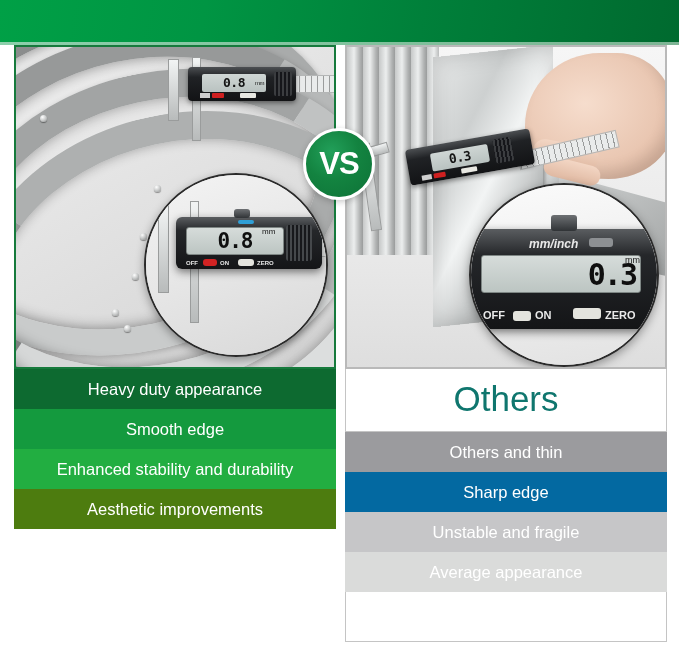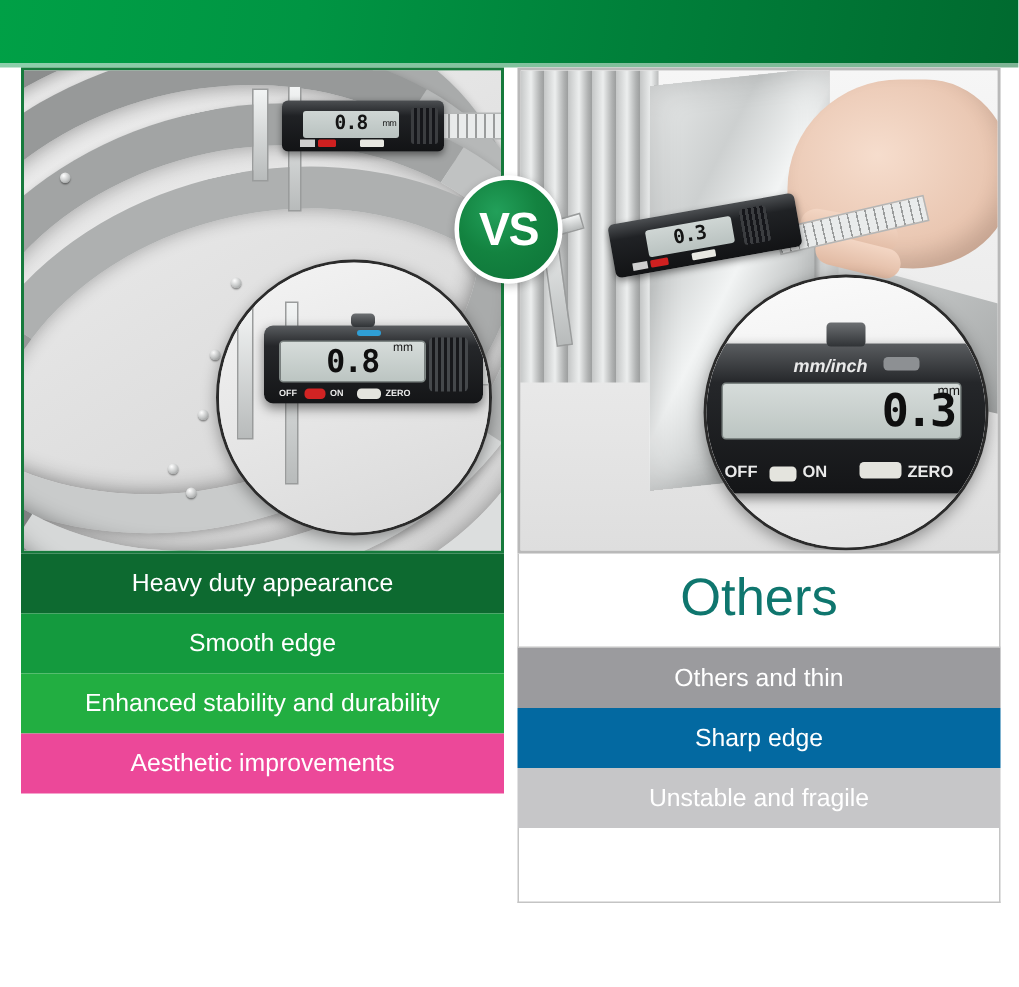--- a/index.html
+++ b/index.html
@@ -271,21 +271,21 @@
   }
   .caliper-big .thumb {
     position: absolute;
     background: linear-gradient(180deg, #6d7073, #303336);
     border-radius: 3px;
   }
 
   
   .vs-badge {
     position: absolute;
-    left: 303px; top: 117px;
+    left: 303px; top: 128px;
     width: 72px; height: 72px;
     border-radius: 50%;
     background: radial-gradient(circle at 38% 32%, #22a05a 0%, #138340 45%, #0d7237 100%);
     border: 3px solid #ffffff;
     box-sizing: border-box;
     color: #ffffff;
     font-size: 31px;
     font-weight: bold;
     line-height: 66px;
     text-align: center;
@@ -322,21 +322,21 @@
     line-height: 40px;
     text-align: center;
     color: #ffffff;
     font-size: 16.5px;
     white-space: nowrap;
     overflow: hidden;
   }
   .frow.ours-0   { background: #0d6a30; }
   .frow.ours-1   { background: #149a3e; }
   .frow.ours-2   { background: #22ae41; }
-  .frow.ours-3   { background: #ec4899; }
+  .frow.ours-3   { background: #4d7c0f; }
   .frow.others-0 { background: #9b9b9e; }
   .frow.others-1 { background: #0369a1; }
   .frow.others-2 { background: #c6c6c8; }
   .frow.others-3 { background: #dadbda; }
 
   
   .footer-cell {
     height: 50px;
     box-sizing: border-box;
     background: #ffffff;
@@ -476,18 +476,19 @@
         </div>
       </div>
     </div>
 
     <div class="title-cell title-others">Others</div>
 
     <div class="rows">
       <div class="frow others-0">Others and thin</div>
       <div class="frow others-1">Sharp edge</div>
       <div class="frow others-2">Unstable and fragile</div>
+      <div class="frow others-3">Average appearance</div>
     </div>
 
     <div class="footer-cell footer-others"></div>
   </div>
 
 </div>
 
 </body></html>

